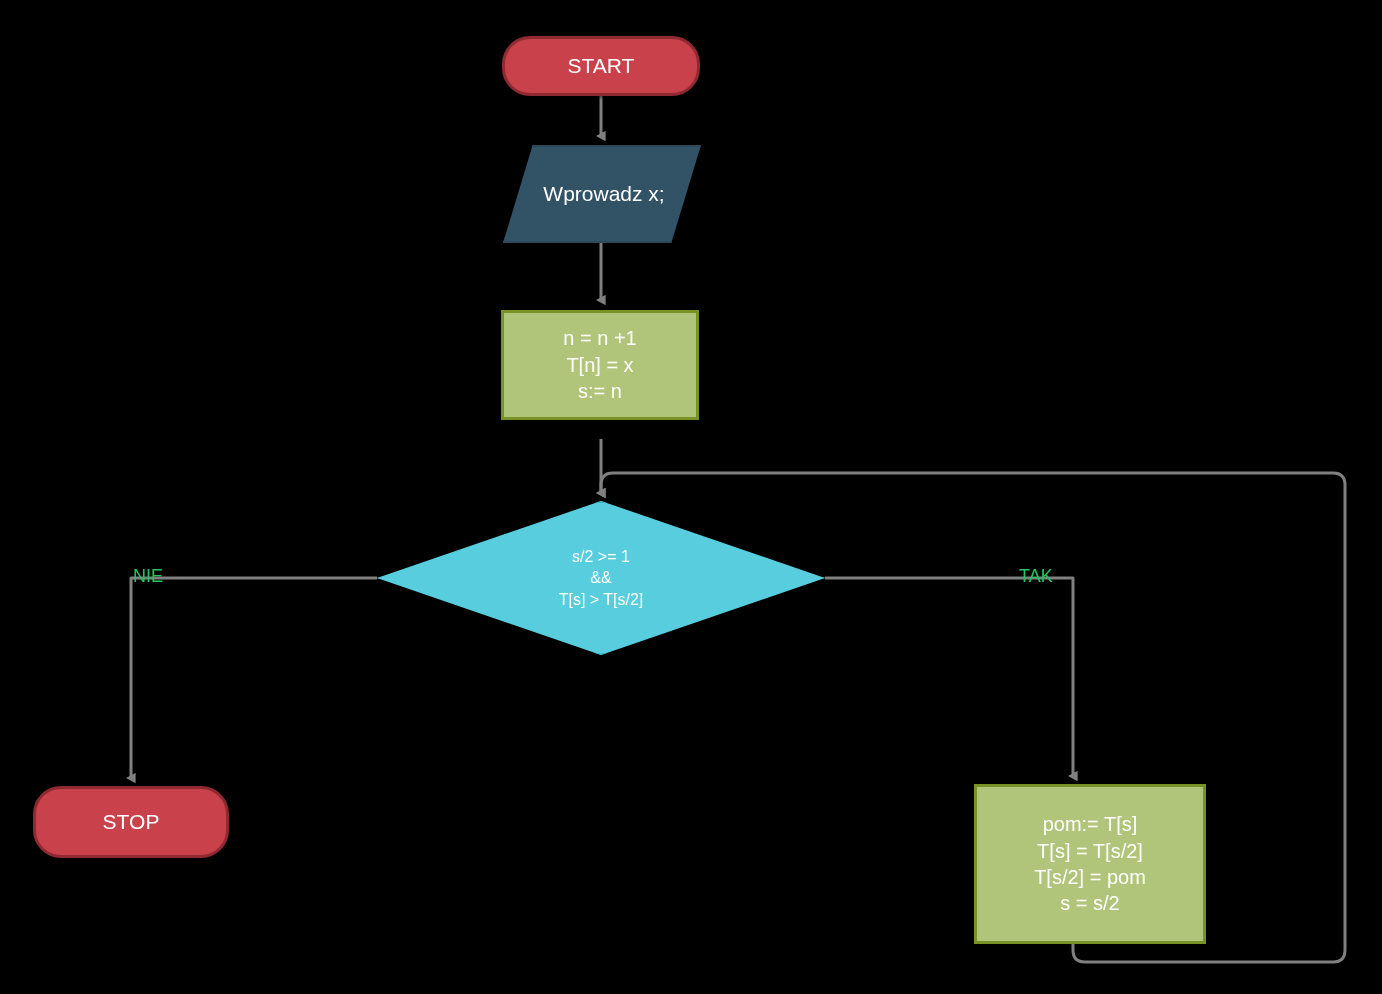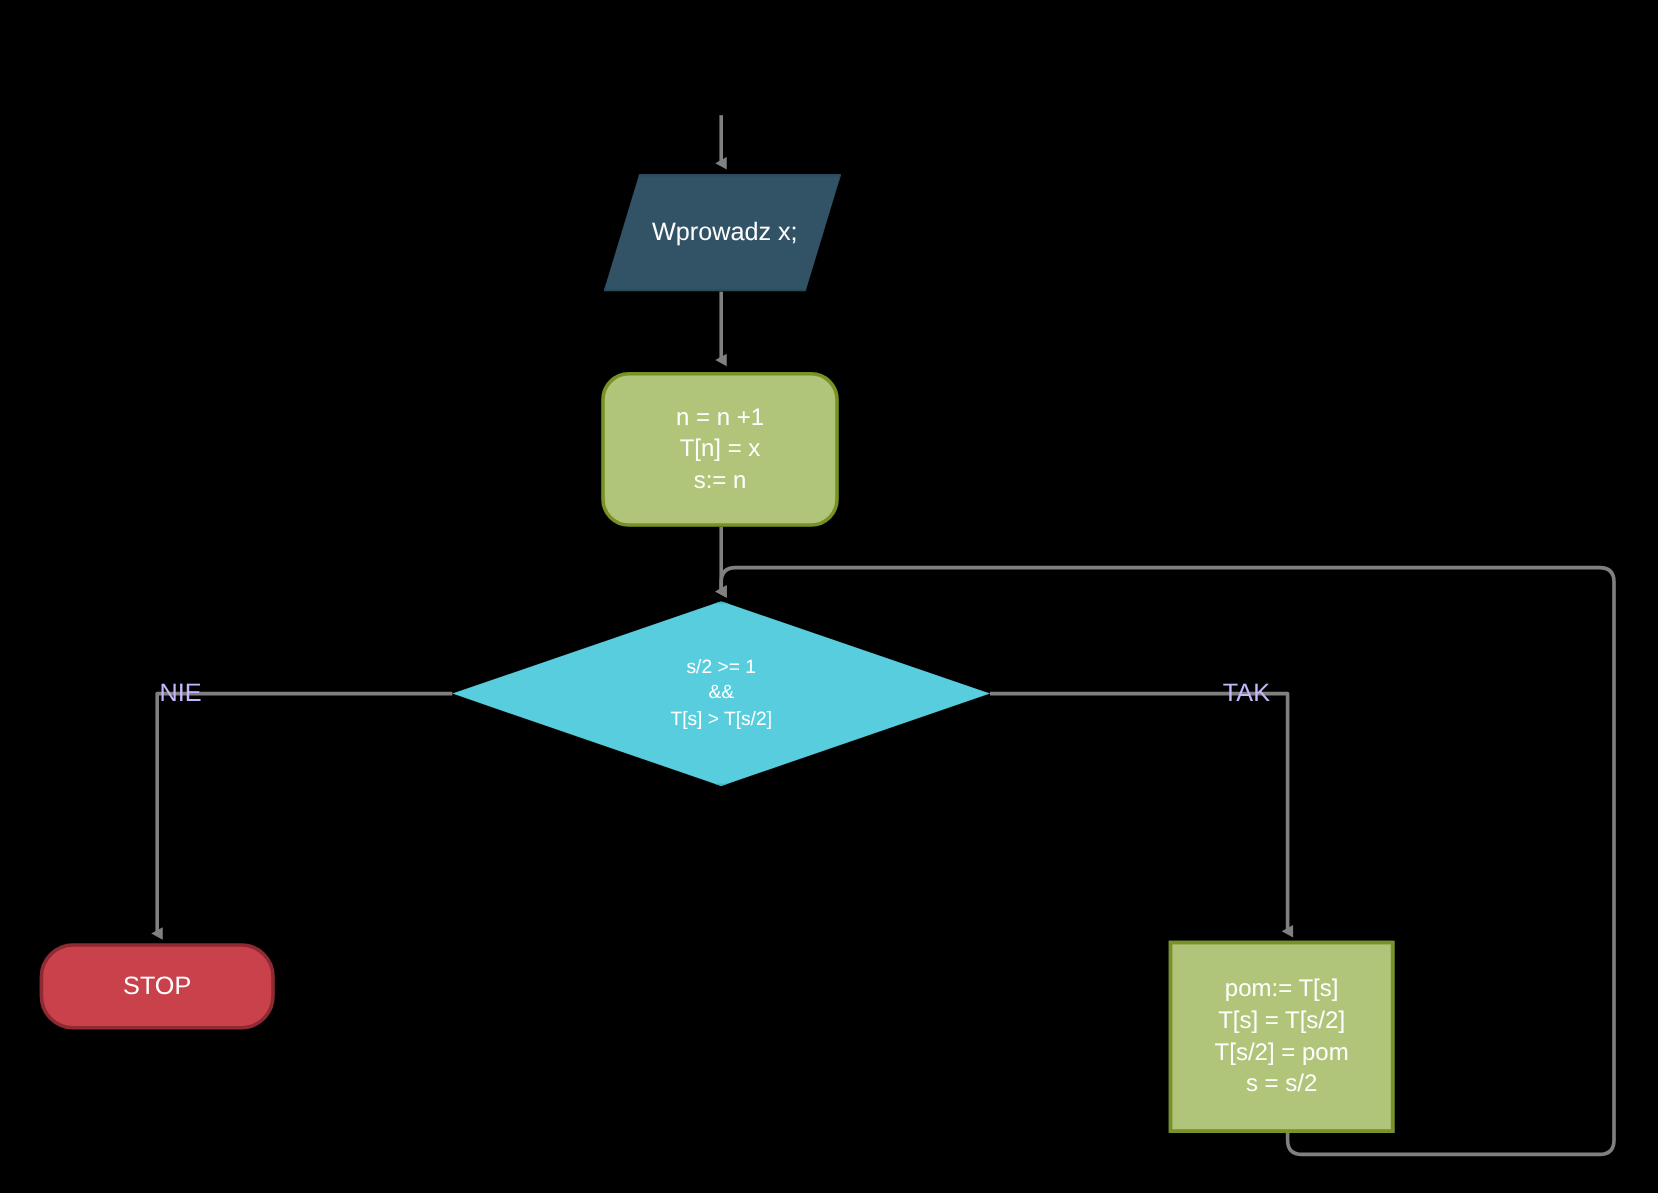--- a/index.html
+++ b/index.html
@@ -71,42 +71,42 @@
     clip-path: polygon(15% 0%, 100% 0%, 85% 100%, 0% 100%);
   }
   #node-input .node-text { transform: translateX(2px); }
 
   
   .process {
     background: #b0c57a;
     border: 3px solid #799225;
     font-size: 20px;
   }
-  #node-process-init { left: 501px; top: 310px; width: 198px; height: 129px; border-radius: 23px; }
-  #node-process-swap { left: 974px; top: 784px; width: 188px; height: 160px; }
+  #node-process-init { left: 501px; top: 310px; width: 198px; height: 110px; }
+  #node-process-swap { left: 974px; top: 784px; width: 232px; height: 160px; }
 
   
   #node-decision {
     left: 377px; top: 501px; width: 448px; height: 154px;
     font-size: 16px;
   }
   .diamond-poly {
     position: absolute;
     left: 0; top: 0; right: 0; bottom: 0;
     background: #57cdde;
     border: 2px solid #3fb8c9;
     box-sizing: border-box;
     clip-path: polygon(50% 0%, 100% 50%, 50% 100%, 0% 50%);
   }
 
   
   .edge-label {
     position: absolute;
-    color: #c4b5fd;
-    font-size: 21px;
+    color: #22c55e;
+    font-size: 18px;
     z-index: 5;
     white-space: nowrap;
   }
   #label-nie { left: 133px; top: 566px; }
   #label-tak { left: 1019px; top: 566px; }
 </style>
 </head>
 <body>
 
 <div id="canvas">
@@ -126,20 +126,23 @@
 
     <path d="M 377 578 L 183 578 L 131 578 L 131 778" stroke="#808080" stroke-width="3" fill="none" stroke-linejoin="round" marker-end="url(#arrowhead)"></path>
 
     <path d="M 825 578 L 1019 578 L 1073 578 L 1073 776" stroke="#808080" stroke-width="3" fill="none" stroke-linejoin="round" marker-end="url(#arrowhead)"></path>
 
     <path d="M 1073 944 L 1073 950 Q 1073 962 1085 962 L 1333 962
              Q 1345 962 1345 950 L 1345 485 Q 1345 473 1333 473
              L 613 473 Q 601 473 601 485 L 601 493" stroke="#808080" stroke-width="3" fill="none" marker-end="url(#arrowhead)"></path>
   </svg>
 
+  <div class="node terminal" id="node-start">
+    <span class="node-text">START</span>
+  </div>
 
   <div class="node io-shape" id="node-input">
     <span class="io-poly"></span>
     <span class="node-text">Wprowadz x;</span>
   </div>
 
   <div class="node process" id="node-process-init">
     <span class="node-text">n = n +1
 T[n] = x
 s:= n</span>

